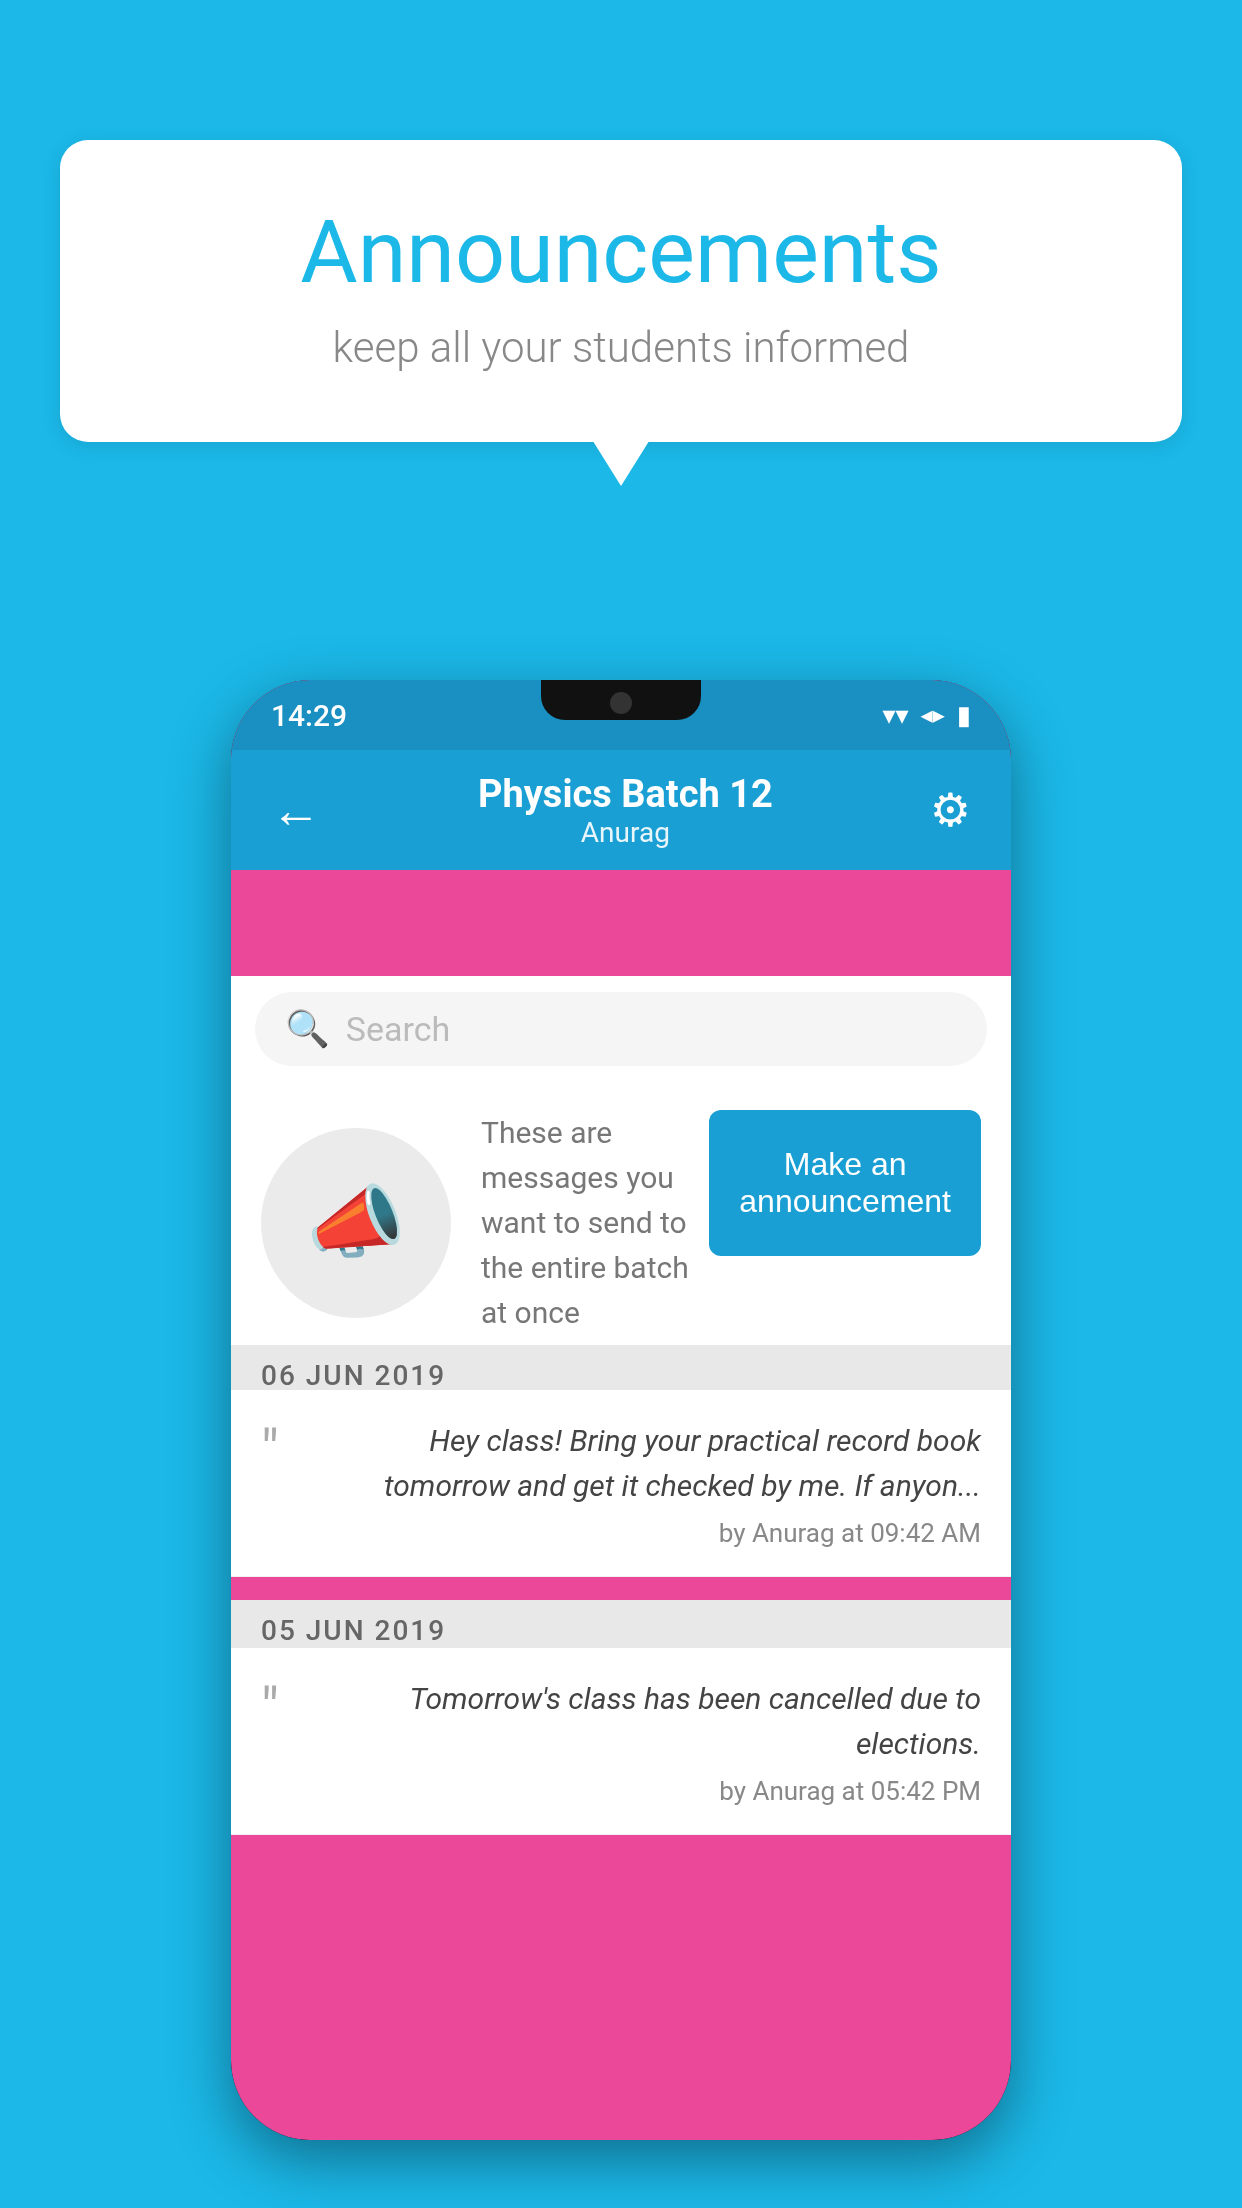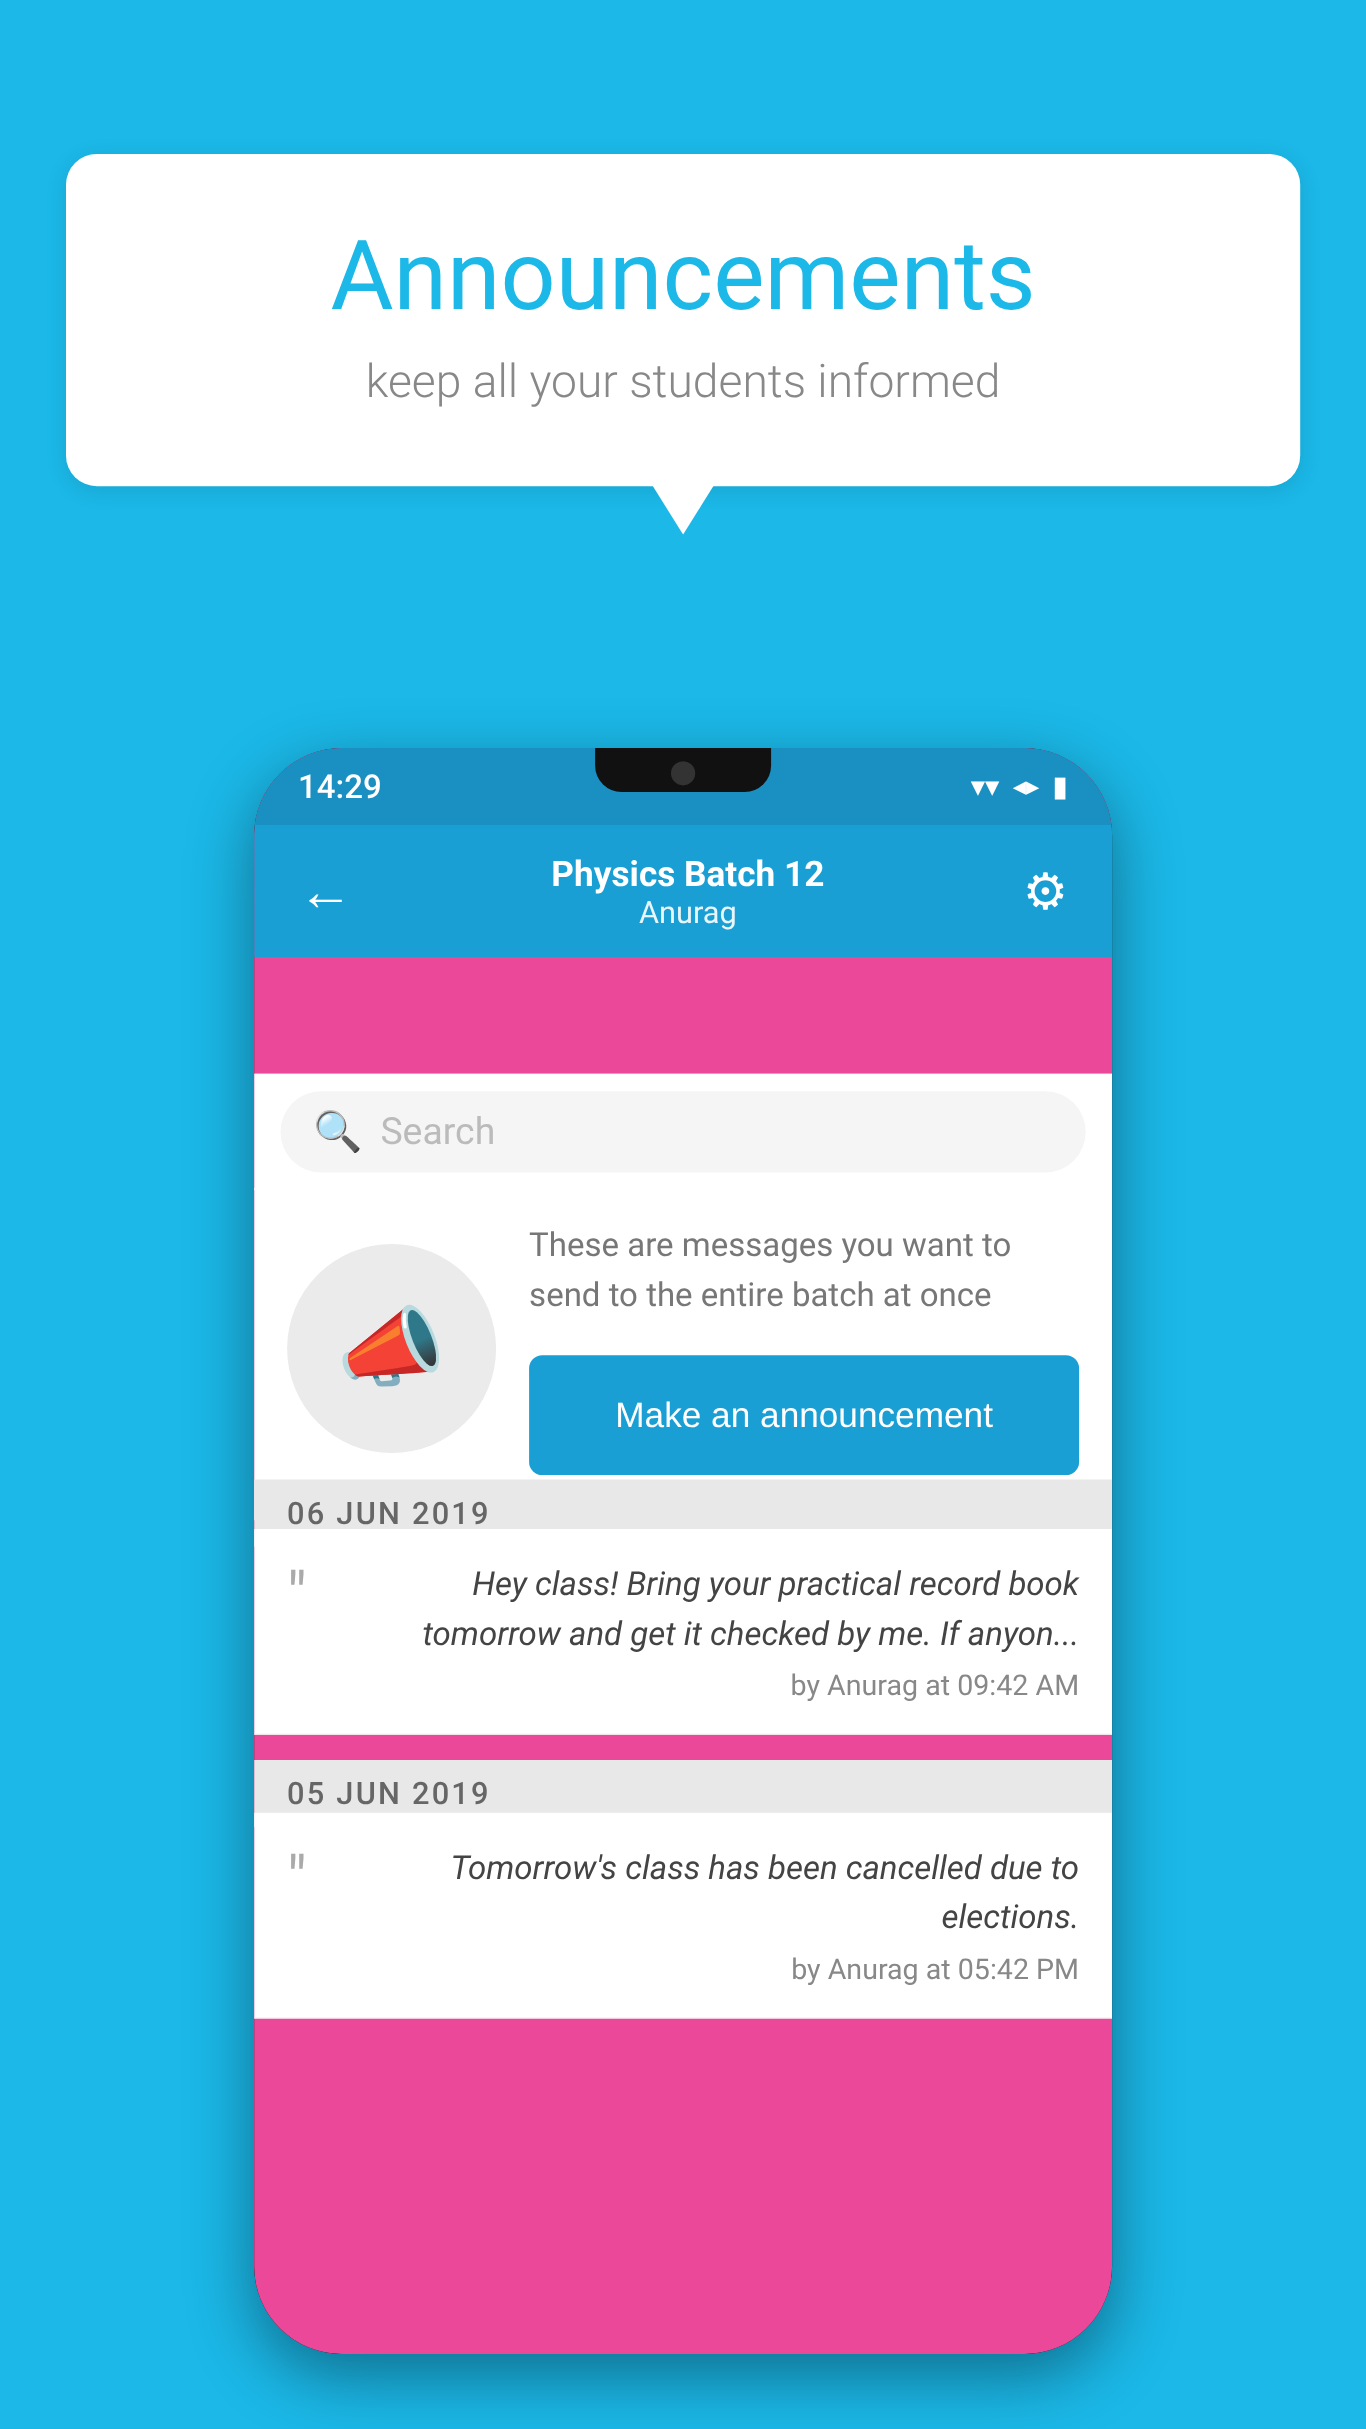--- a/index.html
+++ b/index.html
@@ -161,21 +161,21 @@
       font-size: 50px;
       cursor: pointer;
     }
 
     .app-bar-title-group {
       text-align: center;
     }
 
     .app-bar-title {
       color: white;
-      font-size: 32px;
+      font-size: 38px;
       font-weight: 700;
     }
 
     .app-bar-subtitle {
       color: white;
       font-size: 28px;
       font-weight: 400;
       opacity: 0.9;
     }
 
@@ -292,22 +292,22 @@
     }
 
     .megaphone-icon {
       font-size: 80px;
       color: #6a8ca0;
     }
 
     .announcement-promo-right {
       flex: 1;
       display: flex;
-      flex-direction: column;
-      gap: 32px;
+      flex-direction: row;
+      gap: 20px;
     }
 
     .announcement-promo-text {
       color: #777;
       font-size: 30px;
       line-height: 1.5;
     }
 
     .make-announcement-btn {
       background: #1a9fd4;

